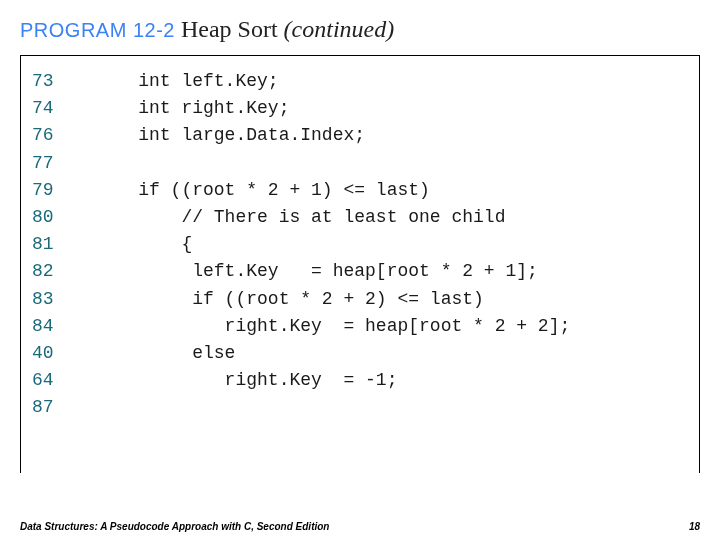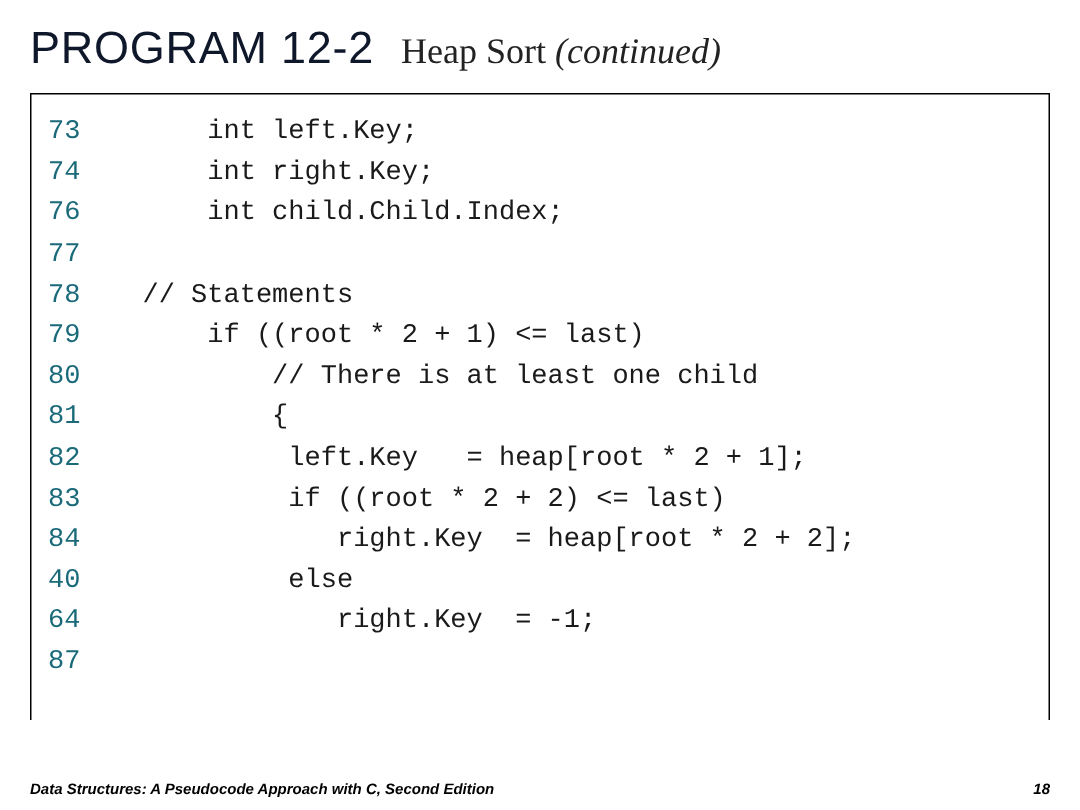--- a/index.html
+++ b/index.html
@@ -18,31 +18,31 @@
     position: relative;
     box-sizing: border-box;
   }
   .header {
     padding: 16px 0 8px 20px;
   }
   .prog-label {
     font-family: "Arial Narrow", Arial, Helvetica, sans-serif;
     font-stretch: condensed;
     font-weight: 400;
-    color: #0f172a;
-    font-size: 30px;
+    color: #3b82f6;
+    font-size: 20px;
     letter-spacing: 0.5px;
     display: inline;
   }
   .prog-title {
     font-family: Georgia, 'Times New Roman', serif;
     font-size: 24px;
     color: #222;
     display: inline;
-    margin-left: 14px;
+    margin-left: 2px;
   }
   .prog-title .cont {
     font-style: italic;
   }
   .code-box {
     margin: 4px 20px 0 20px;
     border-top: 1px solid #000;
     border-left: 1px solid #000;
     border-right: 1px solid #000;
     padding: 12px 10px 6px 10px;
@@ -104,29 +104,25 @@
           <tr>
             <td class="ln">73</td>
             <td class="code">    int left.Key;</td>
           </tr>
           <tr>
             <td class="ln">74</td>
             <td class="code">    int right.Key;</td>
           </tr>
           <tr>
             <td class="ln">76</td>
-            <td class="code">    int child.Child.Index;</td>
+            <td class="code">    int large.Data.Index;</td>
           </tr>
           <tr>
             <td class="ln">77</td>
             <td class="code"></td>
-          </tr>
-          <tr>
-            <td class="ln">78</td>
-            <td class="code">// Statements</td>
           </tr>
           <tr>
             <td class="ln">79</td>
             <td class="code">    if ((root * 2 + 1) &lt;= last)</td>
           </tr>
           <tr>
             <td class="ln">80</td>
             <td class="code">        // There is at least one child</td>
           </tr>
           <tr>

